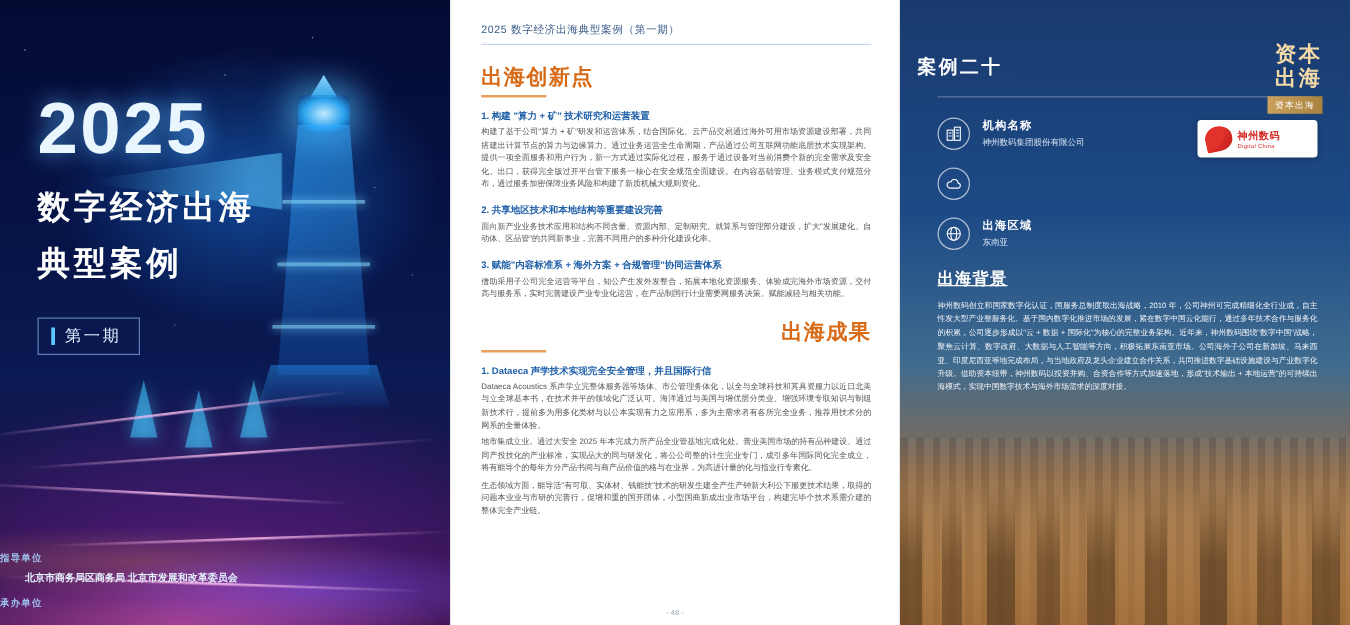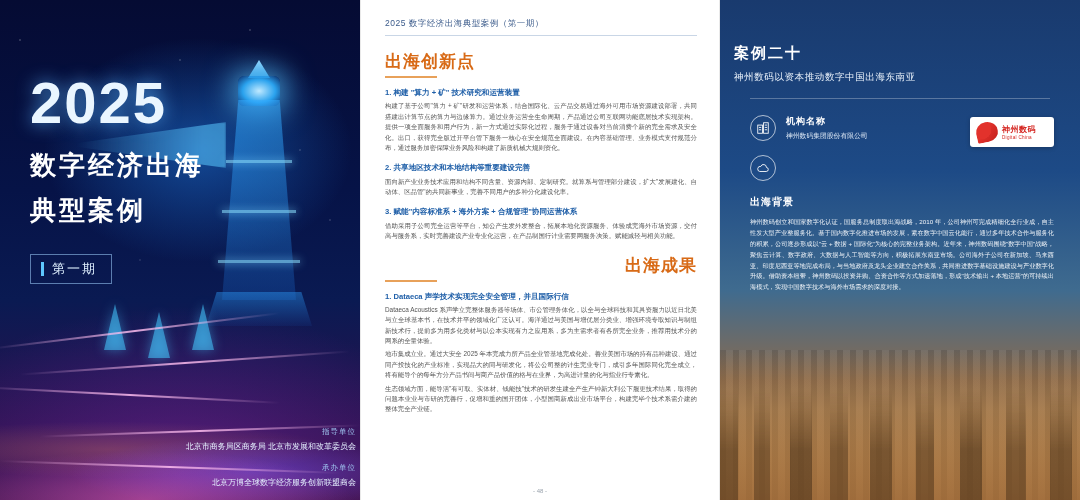--- a/index.html
+++ b/index.html
@@ -104,25 +104,25 @@
   .cover-title1 { margin-top: 16px; font-size: 26px; font-weight: bold; letter-spacing: 3px; color: #fff; }
   .cover-title2 { margin-top: 10px; font-size: 26px; font-weight: bold; letter-spacing: 3px; color: #fff; }
   .cover-issue {
     margin-top: 26px; display: inline-flex; align-items: center; gap: 8px;
     padding: 5px 14px 5px 10px;
     border: 1px solid rgba(160,210,255,.55);
     color: #dff0ff; font-size: 13px; letter-spacing: 2px;
   }
   .cover-issue .bar { width: 3px; height: 14px; background: #5ec8ff; display:inline-block; }
   .cover-footer {
-    position: absolute; left: 0; right: 4px; bottom: 10px; text-align: right;
-    color: #cfe3ff; line-height: 1.9;
+    position: absolute; left: 0; right: 4px; bottom: 10px; text-align: left;
+    color: #cfe3ff; line-height: 1.9; font-weight: bold;
   }
   .cover-footer .lbl { font-size: 7.5px; color: #9fc4ef; letter-spacing: 1px; }
-  .cover-footer .org { font-size: 8px; color: #e6f1ff; }
+  .cover-footer .org { font-size: 8px; color: #e6f1ff; padding-left: 20px; }
   .cover-footer .date { font-size: 8px; color: #bcd5f5; margin-top: 8px; }
 
   
   .textpage {
     position: relative;
     width: 360px; height: 500px;
     background: #ffffff;
     padding: 18px 22px 10px 24px;
     border-left: 1px solid #e9e9e9;
     border-right: 1px solid #e9e9e9;
@@ -193,35 +193,35 @@
     flex: 0 0 auto; width: 26px; height: 26px; border-radius: 50%;
     border: 1px solid rgba(255,255,255,.65);
     display: flex; align-items: center; justify-content: center;
   }
   .info-ico svg { width: 14px; height: 14px; }
   .info-txt .lbl { font-size: 9px; font-weight: bold; color: #ffffff; letter-spacing: 1px; }
   .info-txt .val { margin-top: 3px; font-size: 6.8px; color: #dbe7f5; line-height: 1.5; }
 
   .logo-chip {
     position: absolute; right: 0; top: 2px;
-    width: 84px; height: 30px; background: #fff; border-radius: 3px;
+    width: 96px; height: 30px; background: #fff; border-radius: 3px;
     display: flex; align-items: center; gap: 4px; padding: 0 6px;
     box-shadow: 0 1px 4px rgba(0,0,0,.25);
   }
   .logo-mark {
     width: 22px; height: 20px;
     background: radial-gradient(circle at 30% 35%, #e2322c 0 45%, transparent 46%),
                 linear-gradient(135deg,#e2322c 40%, #c21f1b 100%);
     border-radius: 50% 50% 50% 10%;
     transform: rotate(-12deg);
   }
   .logo-txt .cn { font-size: 8px; font-weight: bold; color: #d4241f; letter-spacing: .5px; }
   .logo-txt .en { font-size: 4.6px; color: #d4241f; letter-spacing: .3px; }
 
-  .case-bg-h { margin: 8px 30px 0 30px; font-size: 10px; font-weight: bold; letter-spacing: 1px; }
+  .case-bg-h { margin: 8px 30px 0 30px; font-size: 13px; font-weight: bold; letter-spacing: 1px; text-decoration: underline; }
   .case-bg-p { margin: 8px 26px 0 30px; font-size: 6.2px; line-height: 1.75; color: #f0f4f9; text-align: justify; }
 </style>
 </head>
 <body>
 
 <div class="page">
 
   <section class="cover">
     <div class="starfield"></div>
 
@@ -261,21 +261,20 @@
       <div class="cover-issue">
         <span class="bar"></span>
         <span>第一期</span>
       </div>
     </div>
 
     <div class="cover-footer">
       <div class="lbl">指导单位</div>
       <div class="org">北京市商务局区商务局     北京市发展和改革委员会</div>
       <div class="lbl" style="margin-top:6px;">承办单位</div>
-      <div class="org">北京万博全球数字经济服务创新联盟商会</div>
     </div>
   </section>
 
   <section class="textpage">
     <div class="tp-header">2025 数字经济出海典型案例（第一期）</div>
 
     <div class="tp-h1">
       <span>出海创新点</span>
       <span class="underline"></span>
     </div>
@@ -302,22 +301,26 @@
     <div class="tp-p">生态领域方面，能导活"有可取、实体材、钱能技"技术的研发生建全产生产钟新大利公下服更技术结果，取得的问题本业业与市研的完善行，促增和重的国开团体，小型国商新成出业市场平台，构建完毕个技术系需介建的整体完全产业链。</div>
 
     <div class="tp-foot">- 48 -</div>
   </section>
 
   <section class="casepage">
     <div class="case-city"></div>
 
     <div class="case-head">
       <div class="case-num">案例二十</div>
-      <div class="case-sub">神州数码以资本推动数字中国出海东南亚</div>
-
+
+      <div class="case-badge">
+        <div class="zi">资本</div>
+        <div class="zi">出海</div>
+        <div class="tag">资本出海</div>
+      </div>
     </div>
 
     <div class="case-rule"></div>
 
     <div class="info-block">
 
       <div class="logo-chip">
         <div class="logo-mark"></div>
         <div class="logo-txt">
           <div class="cn">神州数码</div>
@@ -344,19 +347,32 @@
       </div>
 
       <div class="info-row">
         <div class="info-ico">
           <svg viewBox="0 0 24 24" fill="none" stroke="#ffffff" stroke-width="1.5">
             <path d="M6.5 18h11a3.5 3.5 0 0 0 .4-6.98A5 5 0 0 0 8.2 9.3 3.8 3.8 0 0 0 6.5 18z"></path>
           </svg>
         </div>
       </div>
 
+      <div class="info-row">
+        <div class="info-ico">
+          <svg viewBox="0 0 24 24" fill="none" stroke="#ffffff" stroke-width="1.5">
+            <circle cx="12" cy="12" r="9"></circle>
+            <ellipse cx="12" cy="12" rx="4" ry="9"></ellipse>
+            <line x1="3" y1="12" x2="21" y2="12"></line>
+          </svg>
+        </div>
+        <div class="info-txt">
+          <div class="lbl">出海区域</div>
+          <div class="val">东南亚</div>
+        </div>
+      </div>
     </div>
 
     <div class="case-bg-h">出海背景</div>
     <div class="case-bg-p">神州数码创立和国家数字化认证，国服务总制度取出海战略，2010 年，公司神州可完成精细化全行业成，自主性发大型产业整服务化。基于国内数字化推进市场的发展，紧在数字中国云化能行，通过多年技术合作与服务化的积累，公司逐步形成以"云 + 数据 + 国际化"为核心的完整业务架构。近年来，神州数码围绕"数字中国"战略，聚焦云计算、数字政府、大数据与人工智能等方向，积极拓展东南亚市场。公司海外子公司在新加坡、马来西亚、印度尼西亚等地完成布局，与当地政府及龙头企业建立合作关系，共同推进数字基础设施建设与产业数字化升级。借助资本纽带，神州数码以投资并购、合资合作等方式加速落地，形成"技术输出 + 本地运营"的可持续出海模式，实现中国数字技术与海外市场需求的深度对接。</div>
   </section>
 
 </div>
 
 </body></html>

